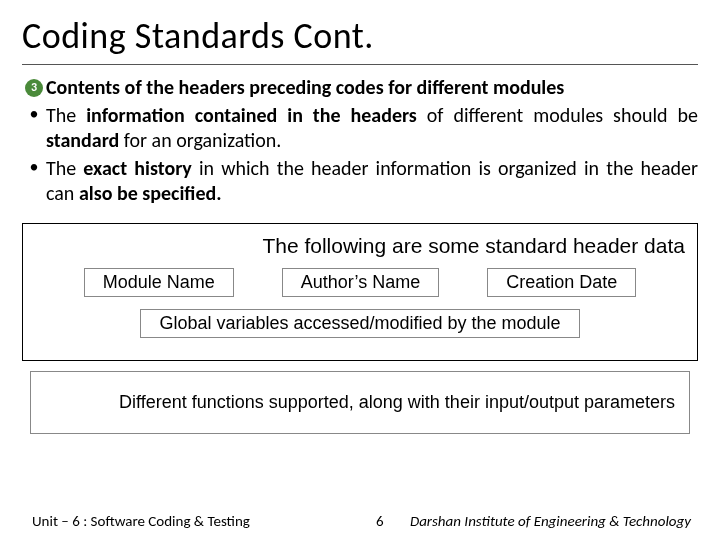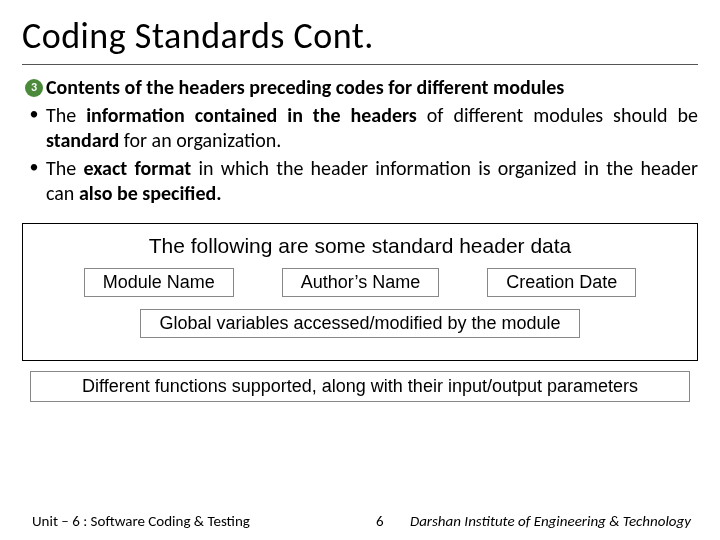--- a/index.html
+++ b/index.html
@@ -8,27 +8,27 @@
   .title { font-size: 36px; font-weight: 400; letter-spacing: 0.5px; }
   .hr { border: none; border-top: 1.5px solid #555; margin-top: 6px; margin-bottom: 10px; }
   .bullets { font-size: 20px; line-height: 1.28; }
   .bullets .row { display: flex; margin-bottom: 2px; text-align: justify; }
   .bullets .marker { width: 24px; flex-shrink: 0; display: flex; justify-content: center; }
   .bullets .marker.sub { font-size: 18px; }
   .bullets .txt { flex: 1; }
   .badge { display: inline-flex; width: 18px; height: 18px; border-radius: 50%; background: #4a8a3a; color: #fff; font-size: 12px; font-weight: bold; align-items: center; justify-content: center; margin-top: 4px; }
 
   .headerbox { border: 1.5px solid #000; margin-top: 16px; padding: 10px 12px 10px 12px; }
-  .headerbox .caption { font-size: 21px; text-align: center; margin-bottom: 10px; font-family: Arial, sans-serif; }
+  .headerbox .caption { font-size: 21px; text-align: right; margin-bottom: 10px; font-family: Arial, sans-serif; }
   .chiprow { display: flex; justify-content: center; gap: 48px; margin-bottom: 12px; }
   .chiprow.tight { gap: 40px; }
   .chip { border: 1px solid #888; padding: 3px 18px; font-size: 18px; font-family: Arial, sans-serif; text-align: center; }
   .chip.wide { padding: 3px 18px; }
 
-  .longchip { border: 1px solid #888; padding: 4px 14px; font-size: 18px; font-family: Arial, sans-serif; text-align: center; margin: 10px 8px 16px 8px; }
+  .longchip { border: 1px solid #888; padding: 20px 14px; font-size: 18px; font-family: Arial, sans-serif; text-align: right; margin: 10px 8px 16px 8px; }
 
   .footer { position: absolute; bottom: 10px; left: 16px; width: 720px; display: flex; align-items: center; font-size: 15px; padding: 0 16px; }
   .footer .unit { flex: 0 0 auto; }
   .footer .pagenum { flex: 0 0 auto; width: 60px; text-align: center; margin-left: 100px; }
   .footer .inst { flex: 1; text-align: left; font-style: italic; }
 </style>
 </head>
 <body>
 
 <div class="slide">
@@ -45,21 +45,21 @@
     </div>
     <div class="row">
       <div class="marker sub">•</div>
       <div class="txt">
         <span>The </span><b>information contained in the headers</b><span> of different modules should be </span><b>standard</b><span> for an organization.</span>
       </div>
     </div>
     <div class="row">
       <div class="marker sub">•</div>
       <div class="txt">
-        <span>The </span><b>exact format</b><span> in which the header information is organized in the header can </span><b>also be specified.</b><span></span>
+        <span>The </span><b>exact history</b><span> in which the header information is organized in the header can </span><b>also be specified.</b><span></span>
       </div>
     </div>
   </div>
 
   <div class="headerbox">
     <div class="caption">The following are some standard header data</div>
     <div class="chiprow">
       <div class="chip">Module Name</div>
       <div class="chip">Author’s Name</div>
       <div class="chip">Creation Date</div>

